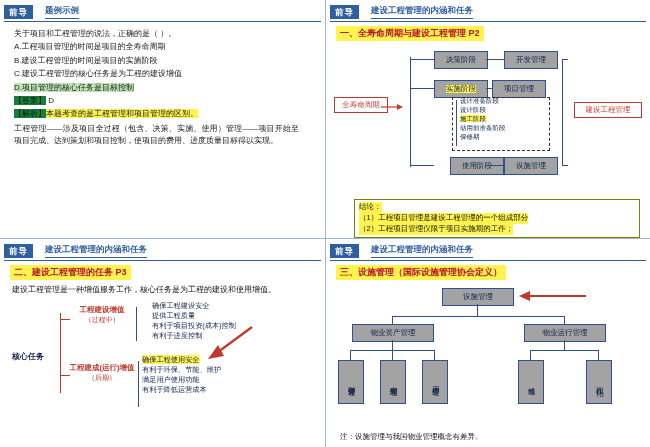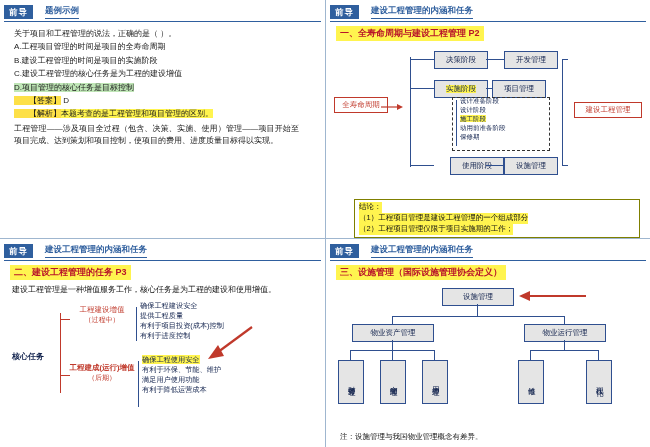--- a/index.html
+++ b/index.html
@@ -28,25 +28,25 @@
     border-bottom:1px solid #2f5f9e;padding-bottom:1px;
   }
   .hdr-rule{
     height:1px;background:#2f5f9e;margin:2px 4px 0 4px;
   }
   .body{padding:6px 10px 0 14px;line-height:1.55;color:#1a1a1a;}
   .body p{margin:0 16px 1px 0;}
   .indent{margin-left:10px;}
   .hl-green{background:#bfe6b6;}
   .hl-yellow{background:#fff44f;}
-  .hl-pink{background:#fde047;padding-left:15px;}
+  .hl-pink{background:#15803d;}
   .just{text-align:justify;}
   
   .box{
-    border:1px solid #2f4f8f;background:#e5e5e5;text-align:center;
+    border:1px solid #2f4f8f;background:#a3a3a3;text-align:center;
     font-size:7.5px;line-height:1.15;display:flex;align-items:center;
     justify-content:center;color:#11224d;
   }
   .title-band{
     background:#fff44f;color:#b8132a;font-weight:bold;font-size:9px;
     display:inline-block;padding:1px 4px;margin:4px 0 0 10px;
   }
   .diagram{position:relative;margin:4px 8px;height:150px;}
   .abs{position:absolute;}
   .ln{position:absolute;background:#2f4f8f;}
@@ -175,25 +175,25 @@
     <div class="p2-text">建设工程管理是一种增值服务工作，核心任务是为工程的建设和使用增值。</div>
 
     <div class="diagram" style="height:118px;margin-top:2px;">
 
       <div class="abs" style="left:4px;top:52px;font-size:8px;font-weight:bold;color:#11224d;">核心任务</div>
 
       <div class="ln v" style="left:52px;top:14px;height:80px;background:#c0392b;"></div>
 
       <div class="ln h" style="left:52px;top:20px;width:10px;background:#c0392b;"></div>
       <div class="abs" style="left:62px;top:6px;width:64px;text-align:center;">
-        <div style="color:#c0392b;font-weight:normal;font-size:7.5px;">工程建设增值</div>
+        <div style="color:#c0392b;font-weight:bold;font-size:7.5px;">工程建设增值</div>
         <div style="color:#c0392b;font-size:7px;">（过程中）</div>
       </div>
       <div class="ln v" style="left:128px;top:8px;height:34px;"></div>
-      <div class="abs" style="left:132px;top:2px;width:150px;font-size:7.2px;line-height:1.42;color:#11224d;">
+      <div class="abs" style="left:144px;top:2px;width:150px;font-size:7.2px;line-height:1.42;color:#11224d;">
         <div>确保工程建设安全</div>
         <div>提供工程质量</div>
         <div>有利于项目投资(成本)控制</div>
         <div>有利于进度控制</div>
       </div>
 
       <div class="ln h" style="left:52px;top:76px;width:10px;background:#c0392b;"></div>
       <div class="abs" style="left:58px;top:64px;width:72px;text-align:center;">
         <div style="color:#c0392b;font-weight:bold;font-size:7.5px;">工程建成(运行)增值</div>
         <div style="color:#c0392b;font-size:7px;">（后期）</div>

